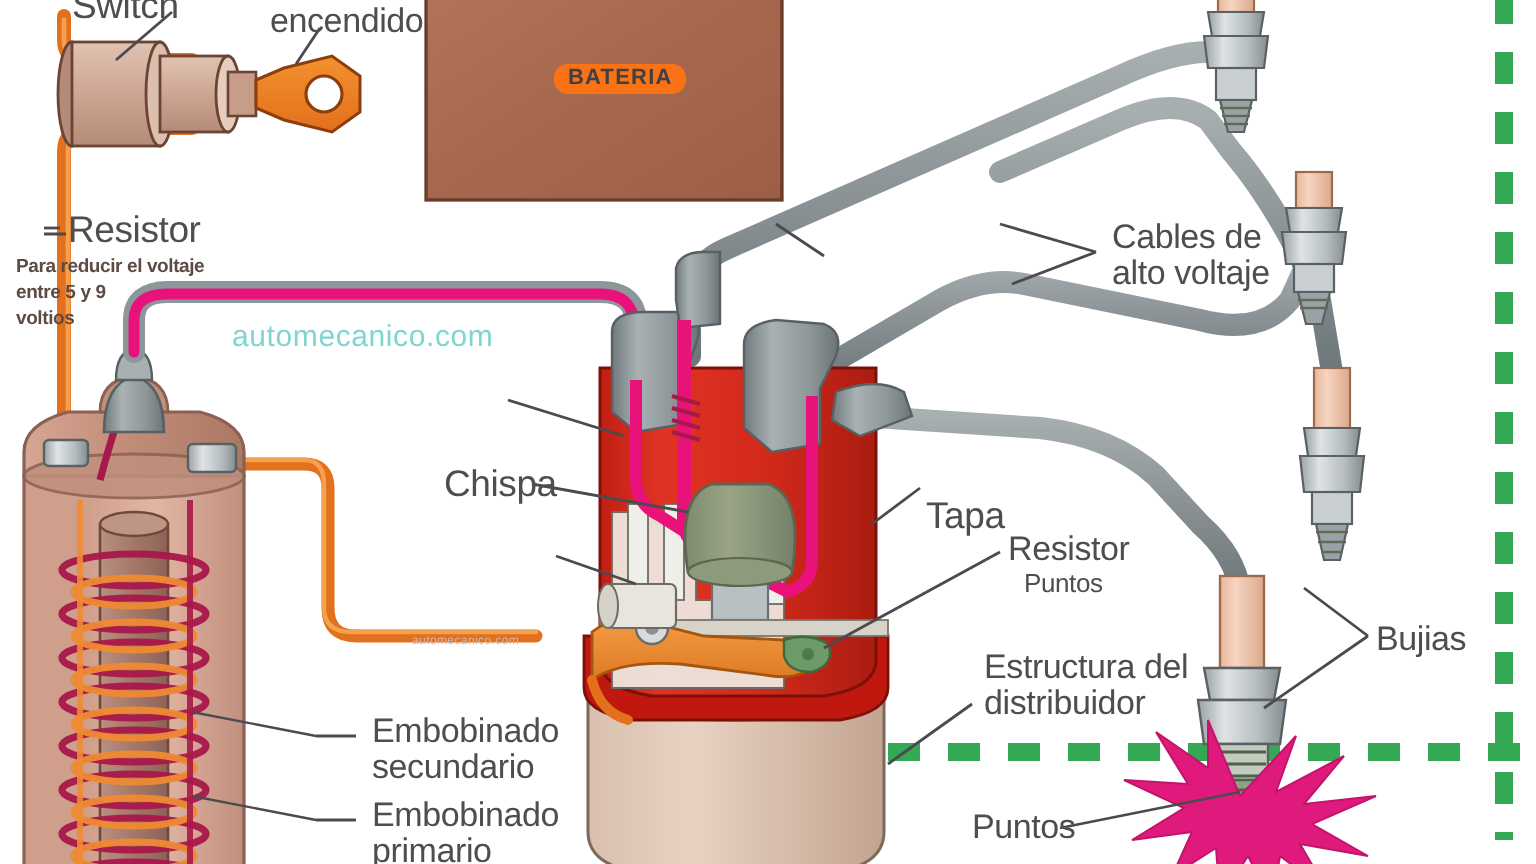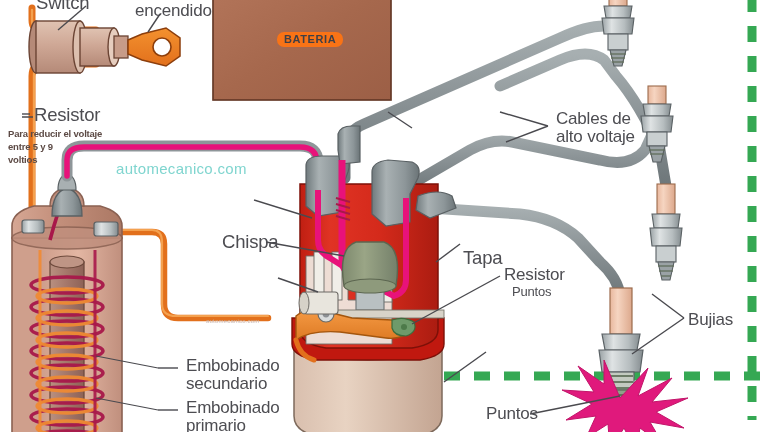--- a/index.html
+++ b/index.html
@@ -401,20 +401,22 @@
 <div class="lbl big" style="left:34px;  top:105px;">Resistor</div>
 <div class="lbl tiny" style="left:8px;   top:128px;">Para reducir el voltaje
 entre 5 y 9
 voltios</div>
 <div class="lbl mid" style="left:556px; top:110px;">Cables de
 alto voltaje</div>
 <div class="lbl big" style="left:222px; top:232px;">Chispa</div>
 <div class="lbl big" style="left:463px; top:248px;">Tapa</div>
 <div class="lbl mid" style="left:504px; top:266px;">Resistor</div>
 <div class="lbl sm" style="left:512px; top:285px;">Puntos</div>
+<div class="lbl mid" style="left:492px; top:325px;">Estructura del
+distribuidor</div>
 <div class="lbl mid" style="left:688px; top:311px;">Bujias</div>
 <div class="lbl mid" style="left:186px; top:357px;">Embobinado
 secundario</div>
 <div class="lbl mid" style="left:186px; top:399px;">Embobinado
 primario</div>
 <div class="lbl mid" style="left:486px; top:405px;">Puntos</div>
 
 <div class="wm" style="left:116px; top:160px;">automecanico.com</div>
 <div class="wm2" style="left:206px; top:318px;">automecanico.com</div>
 

